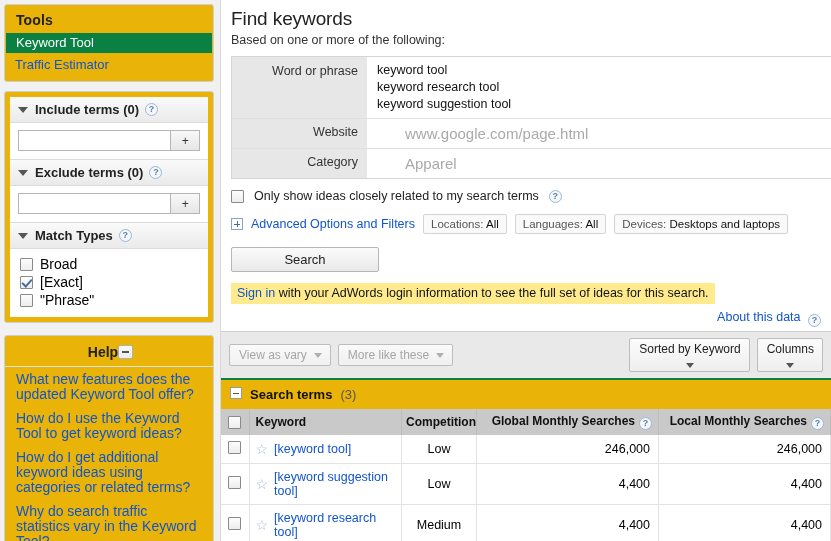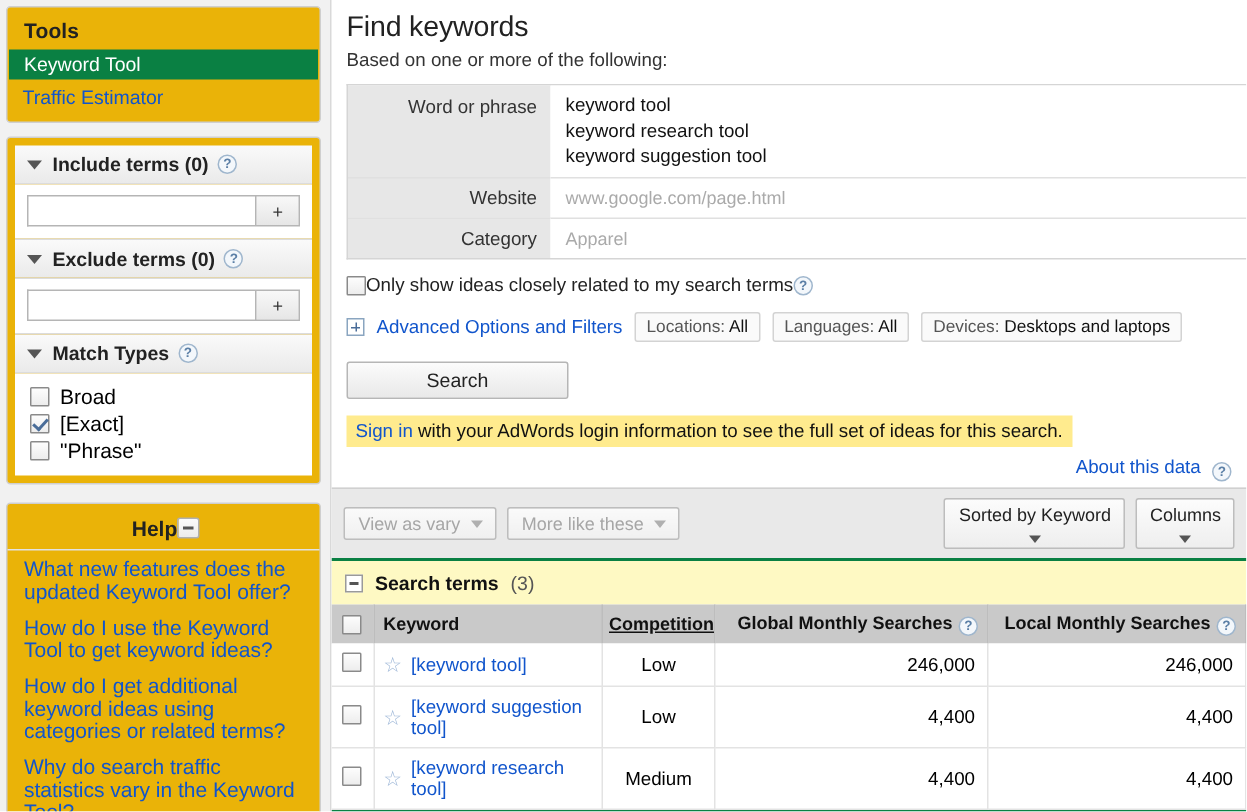--- a/index.html
+++ b/index.html
@@ -149,24 +149,24 @@
   .form-label {
     width: 135px; flex: 0 0 135px;
     background: #e7e7e7;
     text-align: right;
     padding: 6px 9px 6px 0;
     font-size: 12.5px; color: #333;
   }
   .form-label.tall { padding-top: 7px; }
   .form-field { flex: 1 1 auto; padding: 5px 0 5px 10px; background: #fff; }
   .kw-line { font-size: 12.5px; color: #111; line-height: 17px; }
-  .ph { font-size: 12px; color: #aaa; }
+  .ph { font-size: 15px; color: #aaa; margin-left: 28px; }
   .form-field.one { padding: 6px 0 6px 10px; }
 
-  .opt-row { display: flex; align-items: center; gap: 0; margin: 10px 0 0 10px; }
+  .opt-row { display: flex; align-items: center; gap: 10px; margin: 10px 0 0 10px; }
   .opt-label { font-size: 12.5px; color: #222; }
 
   .adv-row { display: flex; align-items: center; gap: 8px; margin: 11px 0 0 10px; }
   .plus-box {
     width: 12px; height: 12px; flex: 0 0 12px;
     border: 1px solid #8aa5c0; background: #fff;
     position: relative; cursor: pointer;
   }
   .plus-box::before, .plus-box::after {
     content: ""; position: absolute; background: #4a6d99;
@@ -229,23 +229,23 @@
     width: 0; height: 0;
     border-left: 4px solid transparent;
     border-right: 4px solid transparent;
     border-top: 5px solid #555;
   }
   .tb-btn.disabled .caret { border-top-color: #b0b0b0; }
   .tb-spacer { flex: 1 1 auto; }
   .tb-btn.right { margin-right: 0; margin-left: 7px; flex-direction: column; }
 
   .section-bar {
-    display: flex; align-items: center; gap: 8px;
+    display: flex; gap: 8px;
     padding: 7px 0 7px 9px;
-    background: #fef9c3;
+    background: #eab308;
   }
   .minus-sq {
     width: 12px; height: 12px; flex: 0 0 12px;
     border: 1px solid #9a9a9a; background: #fff; position: relative; cursor: pointer;
   }
   .minus-sq::before {
     content: ""; position: absolute; left: 2px; top: 4.5px;
     width: 6px; height: 1.5px; background: #555;
   }
   .section-title { font-size: 13px; font-weight: bold; color: #111; }
@@ -254,21 +254,21 @@
   table.kw { border-collapse: collapse; width: 100%; table-layout: fixed; }
   table.kw th {
     background: #c9c9c9;
     font-size: 12px; font-weight: bold; color: #111;
     padding: 5px 6px 5px 6px;
     border-right: 1px solid #bdbdbd;
     text-align: left;
     white-space: nowrap;
   }
   table.kw th.chk { width: 28px; border-right: 1px solid #bdbdbd; text-align: center; padding-left: 0; padding-right: 0;}
-  table.kw th.comp { width: 75px; text-align: center; padding: 5px 4px; text-decoration: underline; }
+  table.kw th.comp { width: 75px; text-align: center; padding: 5px 4px; }
   table.kw th.num  { text-align: right; }
   table.kw th .qmark { margin-left: 4px; vertical-align: -1px; }
   table.kw td {
     border-bottom: 1px solid #e3e3e3;
     border-right: 1px solid #e3e3e3;
     padding: 6px 6px;
     font-size: 12.5px;
     background: #fff;
     height: 24px;
   }

